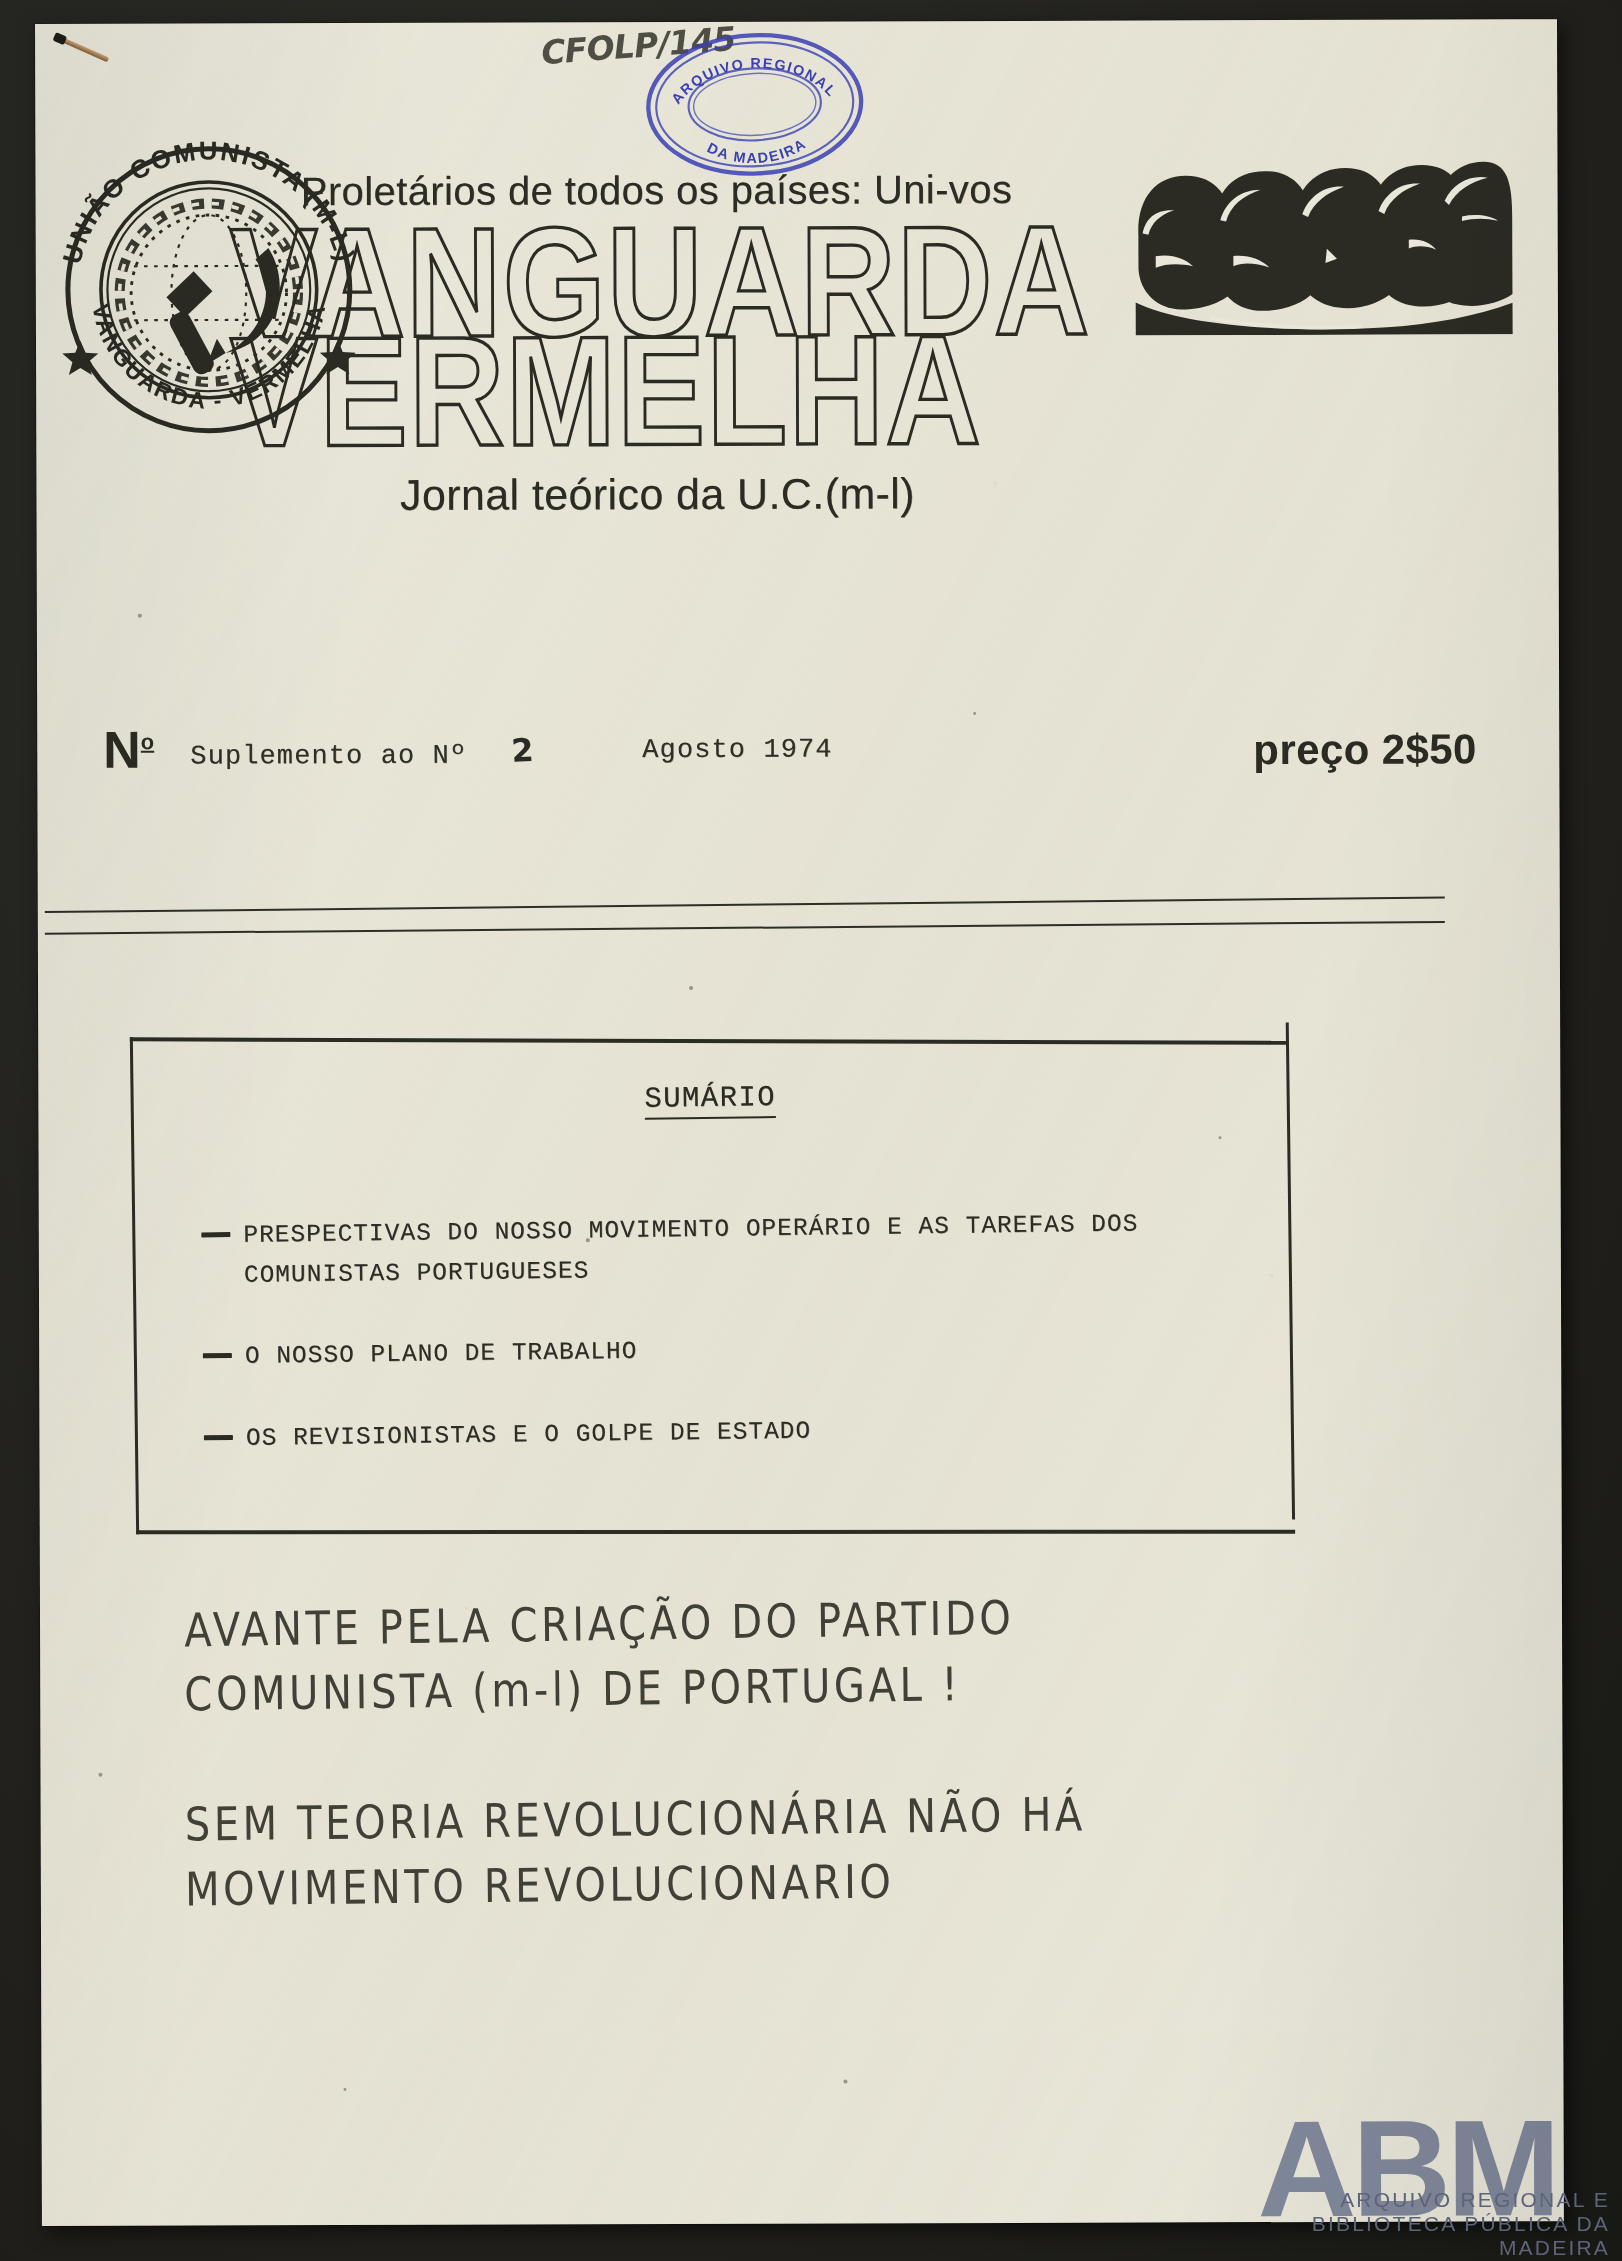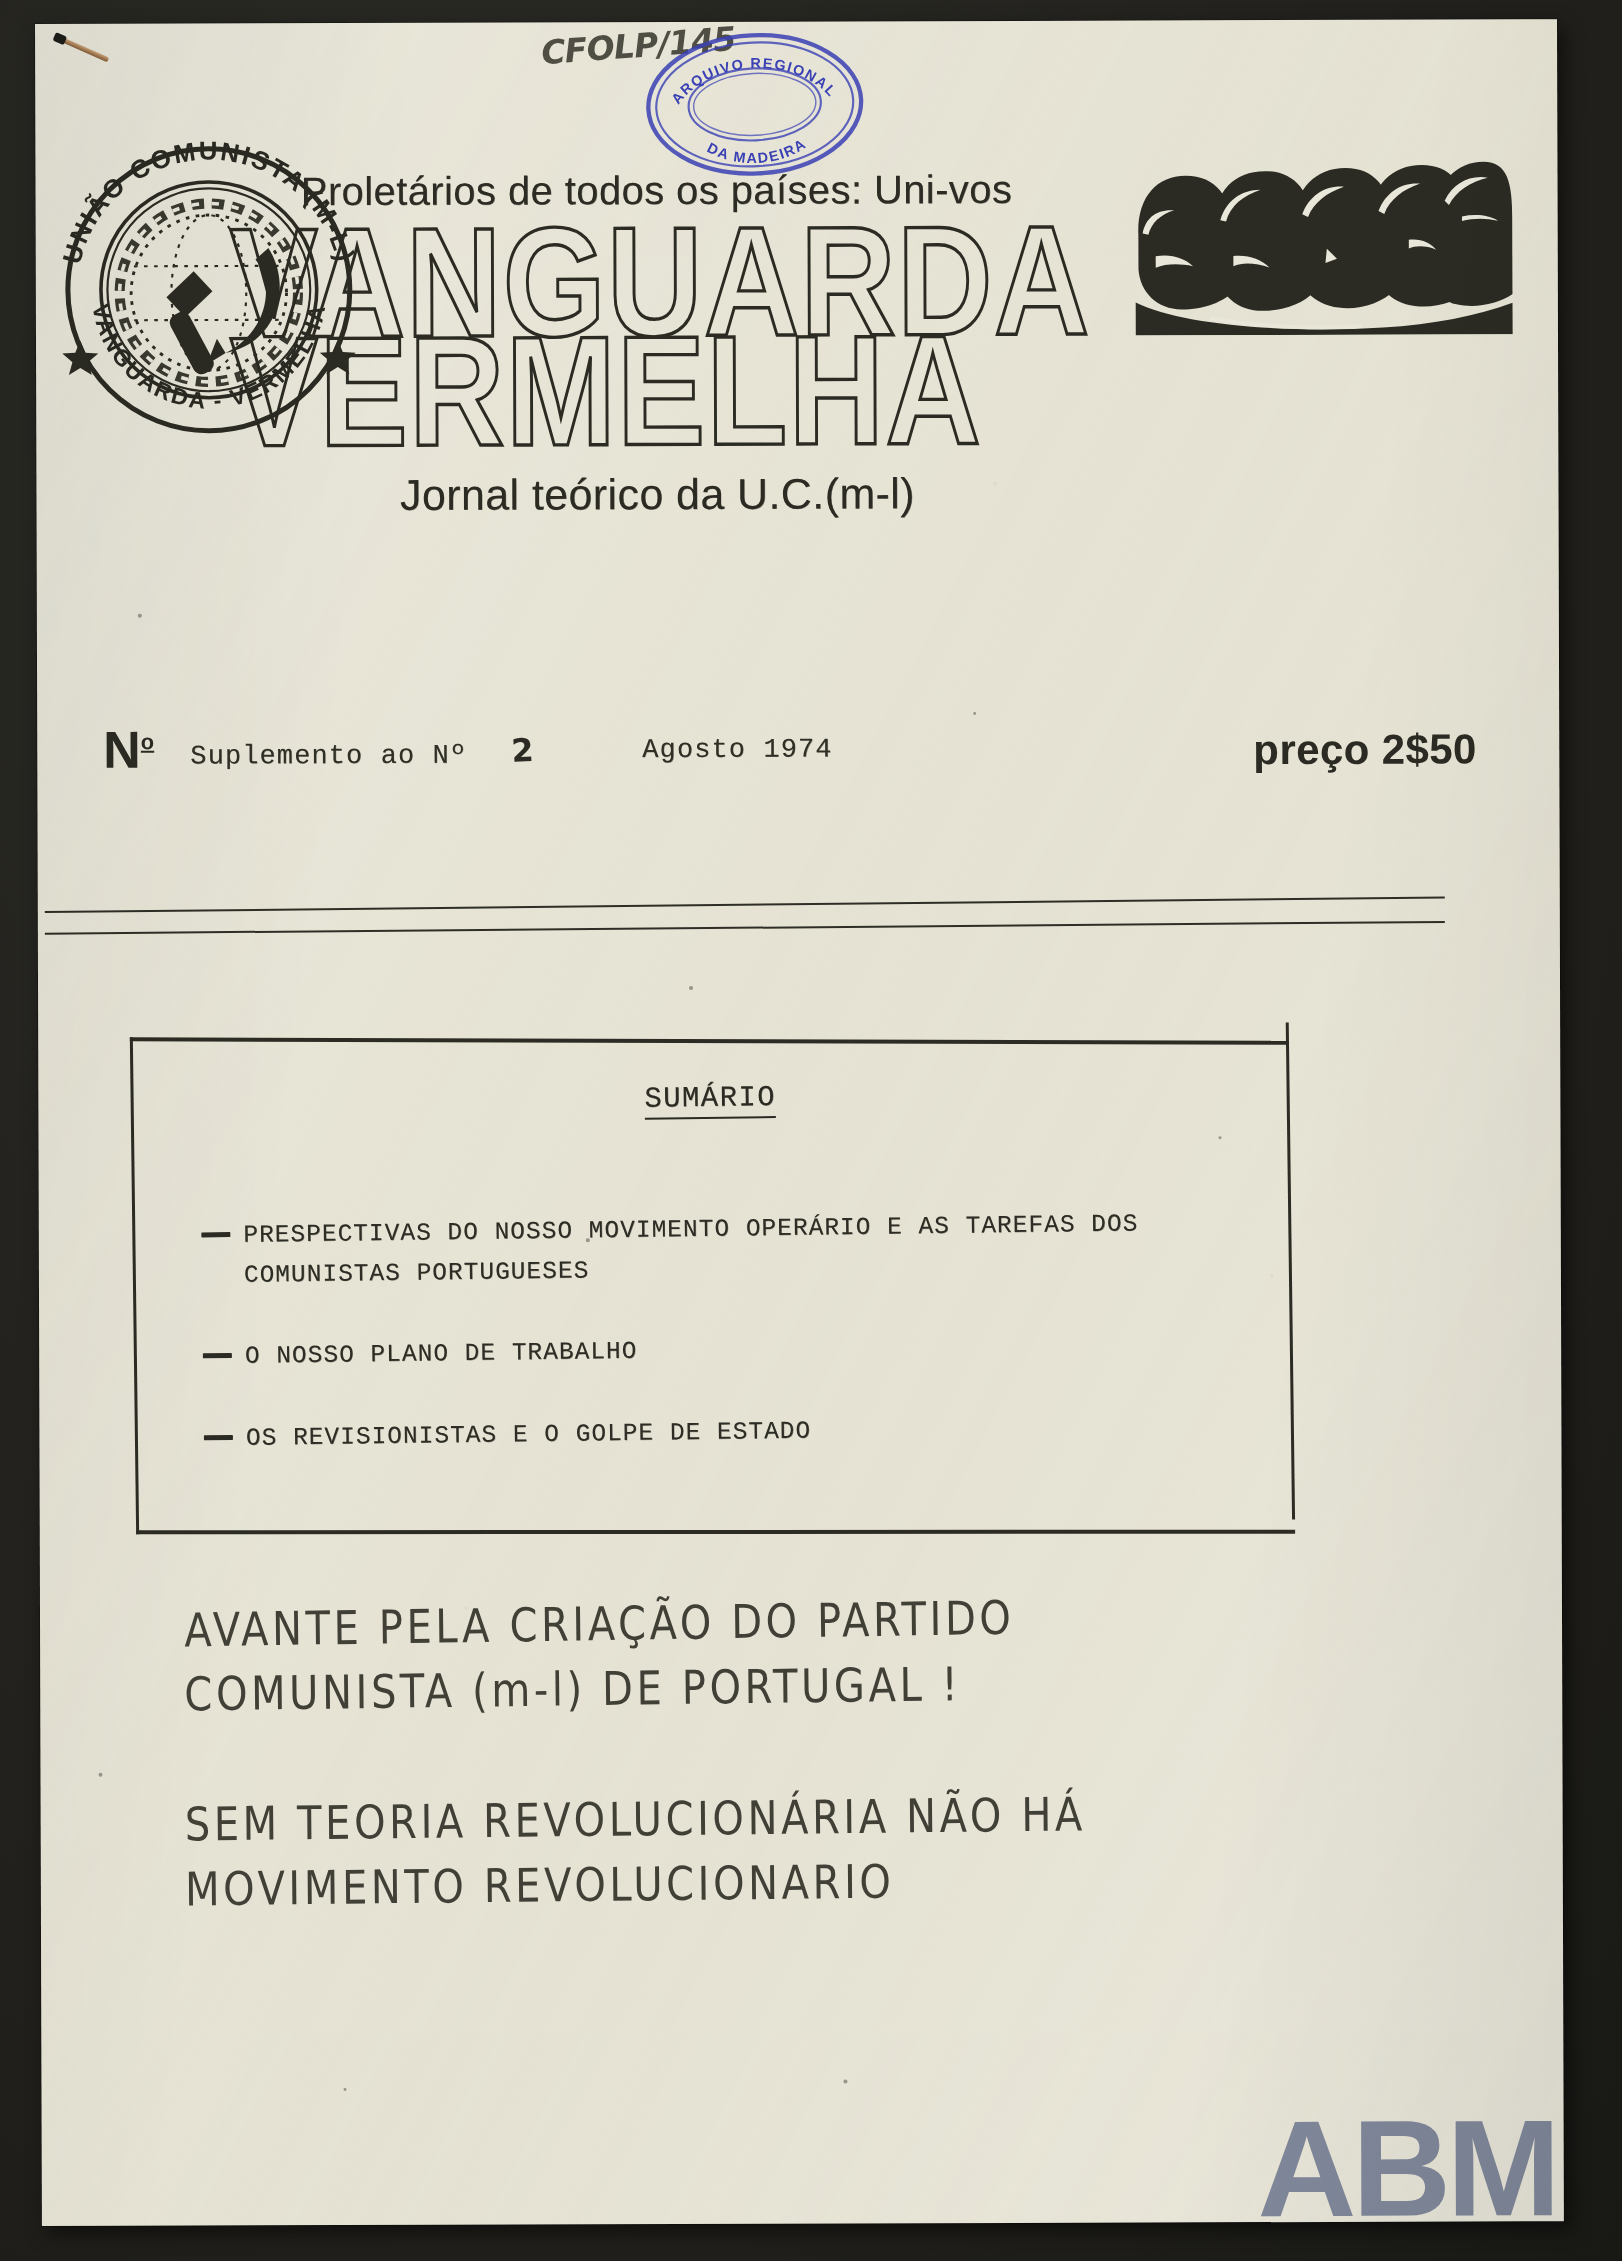--- a/index.html
+++ b/index.html
@@ -401,15 +401,19 @@
     <div class="slogan" id="sl2">COMUNISTA (m-l) DE PORTUGAL !</div>
     <div class="slogan" id="sl3">SEM TEORIA REVOLUCIONÁRIA NÃO HÁ</div>
     <div class="slogan" id="sl4">MOVIMENTO REVOLUCIONARIO</div>
 
     <div id="wm">
       <div id="wmLogo">ABM</div>
     </div>
 
   </div>
 
+  <div id="wmOut">
+    <div class="l1">ARQUIVO REGIONAL E</div>
+    <div class="l2">BIBLIOTECA PÚBLICA DA MADEIRA</div>
+  </div>
 
 </div>
 
 
 </body></html>

